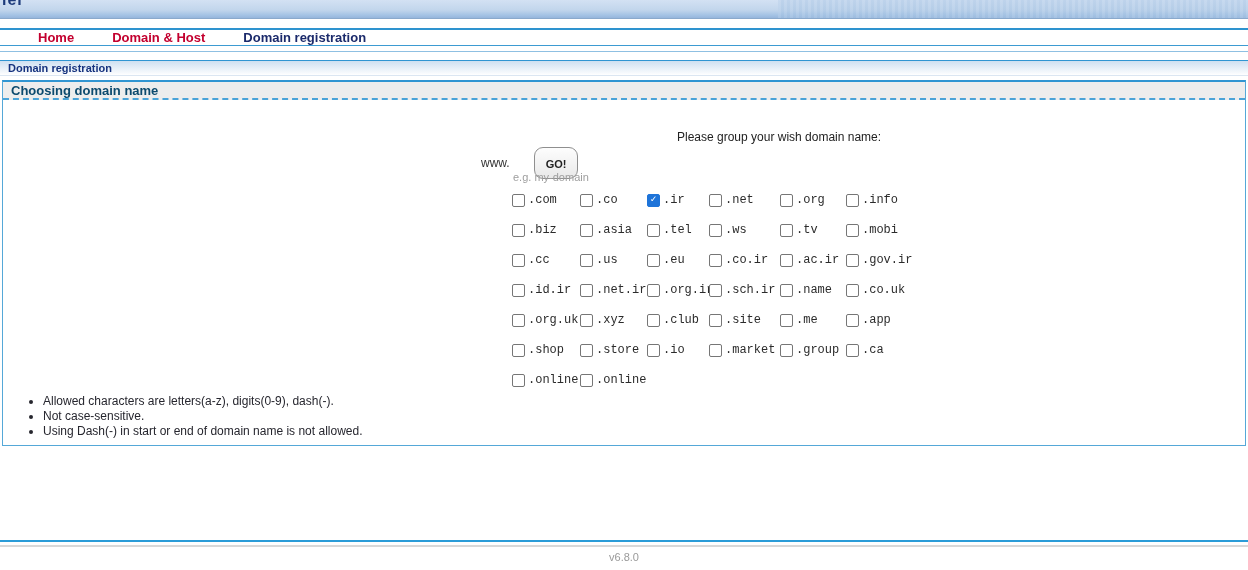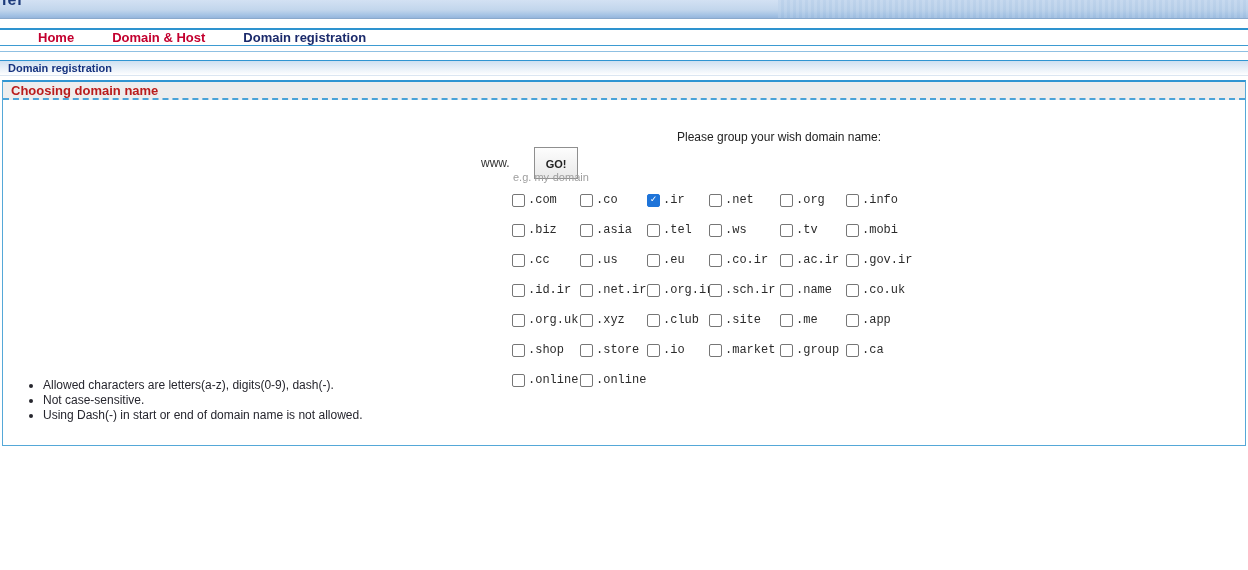--- a/index.html
+++ b/index.html
@@ -29,46 +29,46 @@
             border-top:1px solid #3095d2; border-bottom:1px solid #dbe6f2;
             background:linear-gradient(#cfe0f1, #f4f8fc 80%, #ffffff);
             display:flex; align-items:center; padding-left:8px; }
   .crumbbar .crumb-title { font-weight:bold; font-size:11px; color:#16337f; }
 
   
   .panel { position:absolute; left:2px; top:80px; width:1244px; height:366px;
            border:1px solid #55a8d8; border-top:2px solid #3095d2; background:#fff; }
   .panel-head { height:18px; background:#ededed; border-bottom:2px dashed #4aa3d8;
            display:flex; align-items:center; padding-left:8px; }
-  .panel-title { font-weight:bold; font-size:13px; color:#b91c1c; }
+  .panel-title { font-weight:bold; font-size:13px; color:#0c4a6e; }
 
   
   .form-wrap { position:absolute; left:478px; top:48px; width:640px; }
   .form-caption { position:absolute; left:196px; top:0; font-size:12px; color:#222; white-space:nowrap; }
   .input-row { position:absolute; left:0; top:17px; display:flex; align-items:center; }
   .www-prefix { font-size:12px; color:#333; margin-right:11px; }
   .domain-input { width:518px; height:19px; background:#dbe9f7; border:1px solid #5e9fd4;
            outline:1px solid #a8cbe8; font-family:"Liberation Sans", sans-serif;
            font-size:12px; color:#111; padding:1px 4px; }
   .go-btn { margin-left:13px; height:32px; padding:10px 11px; font-family:"Liberation Sans", sans-serif;
-           font-size:11px; font-weight:bold; color:#222; border:1px solid #8f8f8f; border-radius:0;
+           font-size:11px; font-weight:bold; color:#222; border:1px solid #8f8f8f; border-radius:9px;
            background:linear-gradient(#fdfdfd, #e9e9e9); cursor:pointer; }
   .hint { position:absolute; left:32px; top:41px; font-size:11px; color:#9e9e9e; }
 
   .tld-grid { position:absolute; left:31px; top:55px; display:grid;
            grid-template-columns:68px 67px 62px 71px 66px 74px; grid-auto-rows:30px; }
   .tld-cell { display:flex; align-items:center; gap:3px;font-family:Liberation Mono, monospace; }
   .cbx { width:13px; height:13px; border:1px solid #767676; border-radius:2px; background:#fff;
            display:inline-flex; align-items:center; justify-content:center; cursor:pointer; flex:0 0 13px; }
   .cbx.checked { background:#1e74d9; border-color:#1e74d9; }
   .cbx.checked::after { content:"✓"; color:#fff; font-size:10px; font-weight:bold; line-height:1; }
   .tld-label { font-size:12px; color:#2b2b2b; }
 
   
-  .rules { position:absolute; left:10px; top:296px; }
+  .rules { position:absolute; left:10px; top:312px; }
   .rules ul { list-style:disc; padding-left:30px; }
   .rules li { font-size:12px; color:#26262e; line-height:14px; margin-bottom:1px; }
 
   
   .footer { position:absolute; left:0; top:540px; width:1248px; }
   .footer .blue-line { height:2px; background:#2b9cd8; }
   .footer .gap { height:3px; background:#fff; }
   .footer .gray-line { height:2px; background:#d8d8d8; }
   .footer .version { text-align:center; font-size:11px; color:#9a9a9a; padding-top:4px; }
 </style>
@@ -301,14 +301,20 @@
 
     <div class="rules">
       <ul>
           <li>Allowed characters are letters(a-z), digits(0-9), dash(-).</li>
           <li>Not case-sensitive.</li>
           <li>Using Dash(-) in start or end of domain name is not allowed.</li>
         </ul>
     </div>
   </div>
 
+  <div class="footer">
+    <div class="blue-line"></div>
+    <div class="gap"></div>
+    <div class="gray-line"></div>
+    <div class="version">v6.8.0</div>
+  </div>
 
 </div>
 
 </body></html>

